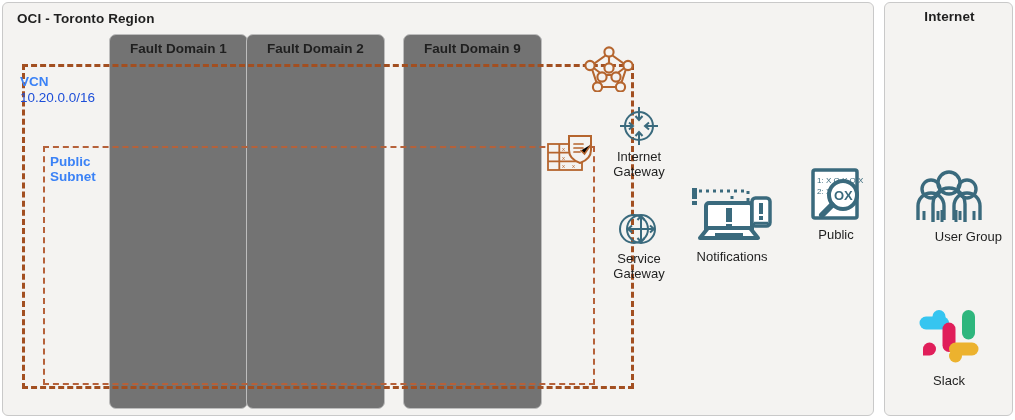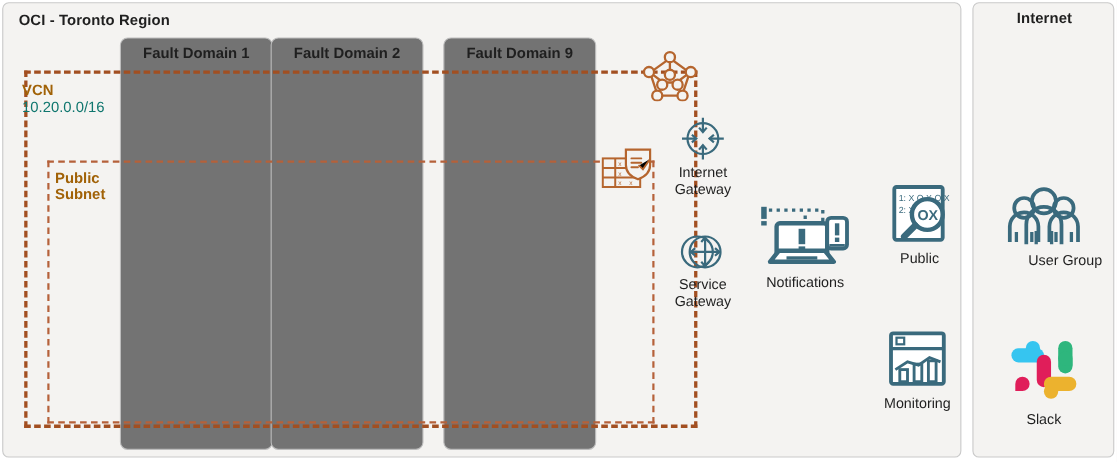--- a/index.html
+++ b/index.html
@@ -12,23 +12,23 @@
 
   .panel-title{position:absolute;font-weight:bold;font-size:13.5px;color:#1f1f1f;letter-spacing:.1px;text-align:right;}
   #region-title{left:14px;top:8px;}
   #internet-title{left:0;top:6px;width:129px;text-align:center;font-size:13.5px;}
 
   
   .dashbox{position:absolute;box-sizing:border-box;background:transparent;}
   #vcn-box{left:22px;top:64px;width:612px;height:325px;border:3px dashed #a24f21;}
   #subnet-box{left:43px;top:146px;width:552px;height:239px;border:2px dashed #b5613a;}
 
-  .dash-label{position:absolute;color:#a16207;font-weight:bold;font-size:13.5px;line-height:15px;}
+  .dash-label{position:absolute;color:#3b82f6;font-weight:bold;font-size:13.5px;line-height:15px;}
   #vcn-label{left:20px;top:74px;}
-  #vcn-cidr{position:absolute;left:20px;top:90px;color:#0f766e;font-weight:normal;font-size:13.5px;}
+  #vcn-cidr{position:absolute;left:20px;top:90px;color:#1d4ed8;font-weight:normal;font-size:13.5px;}
   #subnet-label{left:50px;top:154px;width:66px;}
 
   
   .fd{position:absolute;top:34px;width:139px;height:375px;background:#737373;border:1px solid #bdbdbd;border-radius:7px;box-sizing:border-box;}
   #fd1{left:109px;} #fd2{left:246px;} #fd3{left:403px;}
   .fd-title{position:absolute;top:6px;left:0;width:100%;text-align:center;font-weight:bold;font-size:13.5px;color:#1f1f1f;}
 
   
   .node{position:absolute;text-align:center;}
   .node .lbl{font-size:13px;line-height:15px;color:#1f1f1f;margin-top:1px;white-space:pre-line;}
@@ -188,34 +188,20 @@
       </g>
       <circle cx="38" cy="29" r="14" fill="#ffffff" stroke="#3a6a7d" stroke-width="4"></circle>
       <g fill="#3a6a7d" font-size="13" font-weight="bold" font-family="Liberation Sans, sans-serif">
         <text x="29" y="34">OX</text>
       </g>
       <path d="M27 39 L17 49" stroke="#3a6a7d" stroke-width="6" stroke-linecap="round"></path>
     </svg>
     <div class="lbl">Public</div>
   </div>
 
-  <div class="node" id="n-monitoring">
-    <svg class="gl" width="62" height="60" viewBox="0 0 62 60">
-      <rect x="7" y="5" width="48" height="46" rx="2" fill="#ffffff" stroke="#3a6a7d" stroke-width="3.5"></rect>
-      <path d="M7 19 H55" stroke="#3a6a7d" stroke-width="3"></path>
-      <rect x="12" y="9" width="7" height="6" fill="none" stroke="#3a6a7d" stroke-width="2"></rect>
-      <path d="M11 38 L22 31 L32 34 L42 27 L52 31" stroke="#3a6a7d" stroke-width="2.6" fill="none"></path>
-      <g fill="none" stroke="#3a6a7d" stroke-width="2.6">
-        <rect x="15" y="38" width="7" height="11"></rect>
-        <rect x="28" y="33" width="7" height="16"></rect>
-        <rect x="41" y="30" width="7" height="19"></rect>
-      </g>
-    </svg>
-    <div class="lbl">Monitoring</div>
-  </div>
 
   <div class="panel" id="internet-panel">
     <div class="panel-title" id="internet-title">Internet</div>
   </div>
 
 
   <div class="node" id="n-usergroup">
     <svg class="gl" width="82" height="58" viewBox="0 0 82 58">
       <g class="teal" stroke-width="3.4">
         <circle cx="23" cy="19" r="9"></circle>

